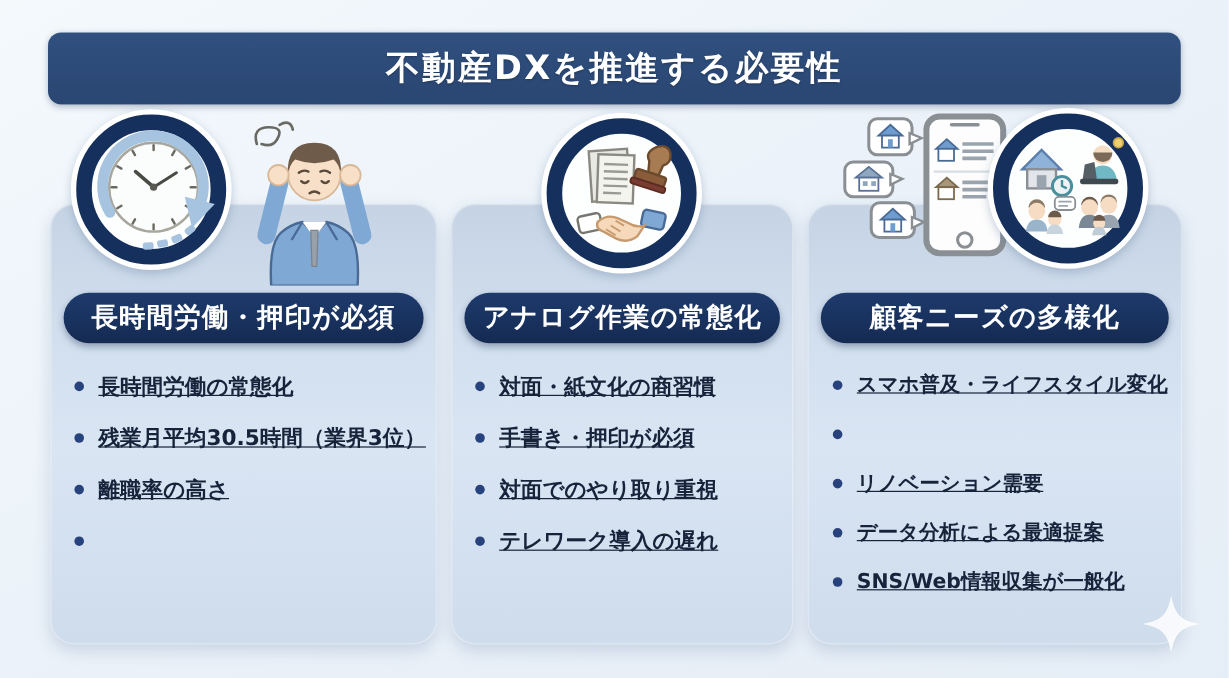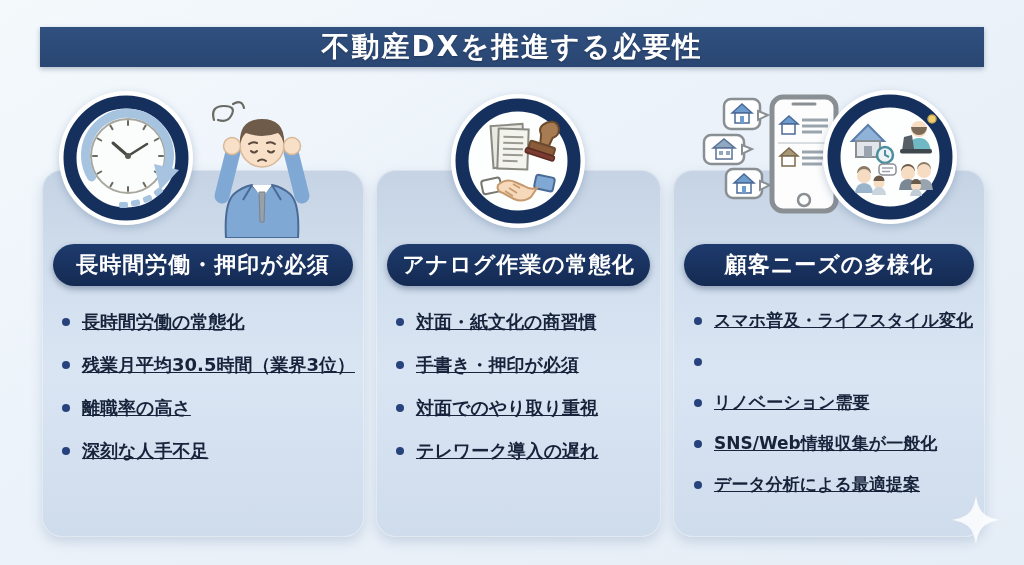--- a/index.html
+++ b/index.html
@@ -8,23 +8,23 @@
     font-family:"DejaVu Sans","Liberation Sans",sans-serif;
     overflow:hidden;
   }
   #stage{
     position:relative;width:1024px;height:565px;
     background:linear-gradient(150deg,#f4f9fc 0%,#ebf2f9 45%,#e5edf6 100%);
     overflow:hidden;
   }
   
   .banner{
-    position:absolute;left:40px;top:27px;width:944px;height:40px;
+    position:absolute;left:40px;top:27px;width:944px;height:60px;
     background:linear-gradient(180deg,#30507f,#2a4672);
-    border-radius:0;
+    border-radius:11px;
     display:flex;align-items:center;justify-content:center;
     box-shadow:0 2px 5px rgba(25,45,85,.3);
     text-align:right;
   }
   .banner .title{
     color:#ffffff;font-size:28px;font-weight:bold;letter-spacing:2px;
     text-shadow:0 1px 2px rgba(0,0,0,.25);
   }
   
   .card{
@@ -84,21 +84,20 @@
         <li>
           <span class="dot"></span>
           <span class="txt">残業月平均30.5時間（業界3位）</span>
         </li>
         <li>
           <span class="dot"></span>
           <span class="txt">離職率の高さ</span>
         </li>
         <li>
           <span class="dot"></span>
-          <span class="txt">深刻な人手不足</span>
         </li>
       </ul>
   </div>
 
   <div class="card c2">
     <div class="pill">
       <span>アナログ作業の常態化</span>
     </div>
     <ul class="bullets">
         <li>
@@ -131,25 +130,25 @@
         </li>
         <li>
           <span class="dot"></span>
         </li>
         <li>
           <span class="dot"></span>
           <span class="txt">リノベーション需要</span>
         </li>
         <li>
           <span class="dot"></span>
+          <span class="txt">データ分析による最適提案</span>
+        </li>
+        <li>
+          <span class="dot"></span>
           <span class="txt">SNS/Web情報収集が一般化</span>
-        </li>
-        <li>
-          <span class="dot"></span>
-          <span class="txt">データ分析による最適提案</span>
         </li>
       </ul>
   </div>
 
   <svg class="art ring-shadow" style="left:58px;top:90px;" width="136" height="136" viewBox="0 0 136 136">
     <circle cx="68" cy="68" r="67" fill="#ffffff"></circle>
     <circle cx="68" cy="68" r="56" fill="#fdfefe" stroke="#16305e" stroke-width="13"></circle>
     <circle cx="70" cy="66" r="37" fill="#fbfcfc" stroke="#a8a79d" stroke-width="2"></circle>
     <g stroke="#6a6a60" stroke-width="2" stroke-linecap="round">
       <line x1="70" y1="35" x2="70" y2="31"></line>

